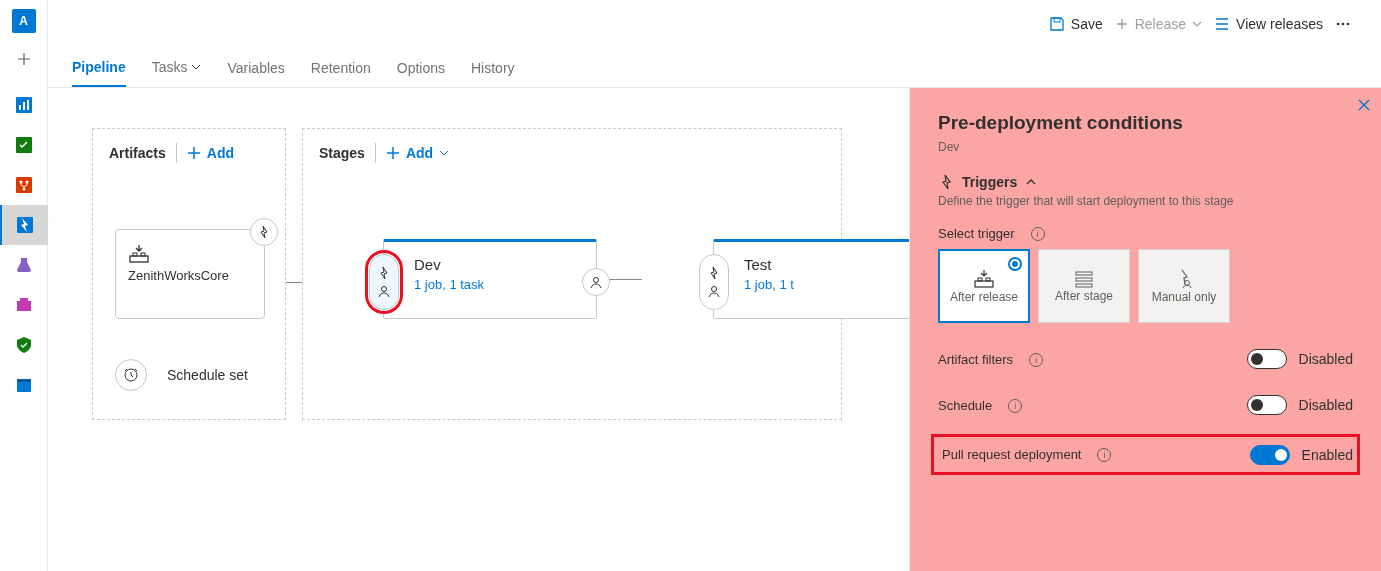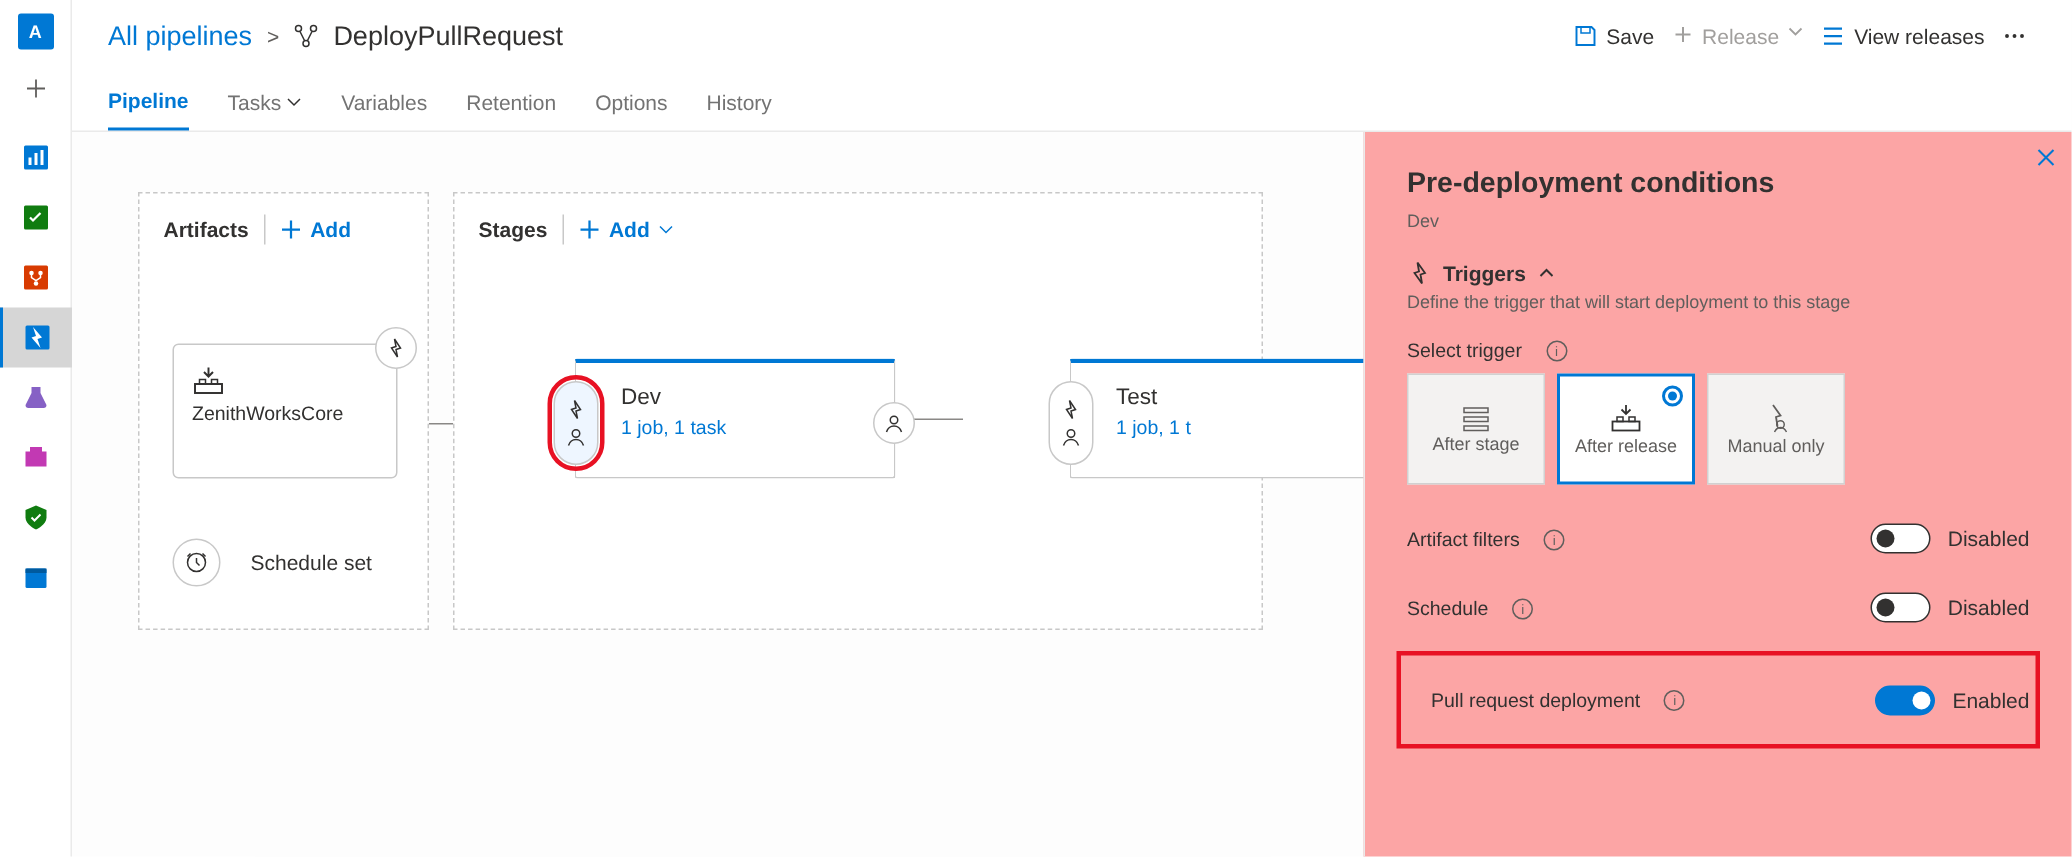--- a/index.html
+++ b/index.html
@@ -14,26 +14,26 @@
 .rail .ico { width:20px; height:20px; display:inline-flex; align-items:center; justify-content:center; }
 
 
 .header { position:absolute; left:48px; right:0; top:0; height:48px; display:flex; align-items:center; padding:0 24px 0 24px; }
 .header .crumbs { display:flex; align-items:center; gap:10px; }
 .header .crumb-link { color:#0078d4; font-size:18px; cursor:pointer; }
 .header .sep { color:#605e5c; font-size:14px; }
 .header .pipe-icon { color:#323130; }
 .header .pipe-name { font-size:18px; color:#323130; }
 .header .spacer { flex:1; }
-.header .act { display:flex; align-items:flex-start; gap:6px; color:#323130; padding:4px 6px; cursor:pointer; }
+.header .act { display:flex; align-items:center; gap:6px; color:#323130; padding:4px 6px; cursor:pointer; }
 .header .act.disabled { color:#a19f9d; }
 
 
 .tabs { position:absolute; left:48px; right:0; top:48px; height:40px; display:flex; align-items:center; gap:26px; padding:0 24px; border-bottom:1px solid #eaeaea; }
-.tabs .tabgrp { display:flex; align-items:center; gap:26px; }
+.tabs .tabgrp { display:flex; align-items:flex-start; gap:26px; }
 .tabs .tab { color:#737373; padding:10px 0; cursor:pointer; }
 .tabs .tab.active { color:#0078d4; border-bottom:2px solid #0078d4; font-weight:600; }
 .tabs .tabdrop { display:flex; align-items:center; gap:4px; }
 
 
 .canvas { position:absolute; left:48px; top:88px; right:0; bottom:0; background:#fdfdfd; }
 
 
 .card-col { position:absolute; border:1px dashed #c8c8c8; background:#fff; }
 .artifacts { left:44px; top:40px; width:194px; height:292px; }
@@ -173,33 +173,20 @@
       <span class="ico">
         <svg width="18" height="18" viewBox="0 0 18 18">
           <rect x="2" y="3" width="14" height="13" rx="1" fill="#0078d4"></rect>
           <rect x="2" y="3" width="14" height="3" fill="#005a9e"></rect>
         </svg>
       </span>
     </div>
 </div>
 
 <div class="header">
-  <div class="crumbs">
-    <span class="crumb-link">All pipelines</span>
-    <span class="sep">&gt;</span>
-    <span class="pipe-icon">
-        <svg width="16" height="16" viewBox="0 0 16 16">
-          <circle cx="3" cy="3" r="2" fill="none" stroke="#323130"></circle>
-          <circle cx="13" cy="3" r="2" fill="none" stroke="#323130"></circle>
-          <circle cx="8" cy="13" r="2" fill="none" stroke="#323130"></circle>
-          <path d="M4 5l3 6M12 5l-3 6" stroke="#323130"></path>
-        </svg>
-      </span>
-    <span class="pipe-name">DeployPullRequest</span>
-  </div>
   <div class="spacer"></div>
   <div class="act">
     <span>
         <svg width="16" height="16" viewBox="0 0 16 16">
           <path d="M2 2h10l2 2v10H2V2z" fill="none" stroke="#0078d4" stroke-width="1.3"></path>
           <rect x="5" y="2" width="6" height="4" fill="none" stroke="#0078d4"></rect>
         </svg>
       </span>
     <span>Save</span>
   </div>
@@ -368,37 +355,37 @@
       <svg width="12" height="12" viewBox="0 0 12 12">
           <path d="M2 8l4-4 4 4" fill="none" stroke="#323130" stroke-width="1.3"></path>
         </svg>
     </div>
     <div class="desc">Define the trigger that will start deployment to this stage</div>
     <div class="label">
       <span>Select trigger</span>
       <span class="info-ico">i</span>
     </div>
     <div class="tiles">
-      <div class="tile">
-        <svg width="20" height="18" viewBox="0 0 20 18">
-            <rect x="2" y="2" width="16" height="3" fill="none" stroke="#605e5c"></rect>
-            <rect x="2" y="8" width="16" height="3" fill="none" stroke="#605e5c"></rect>
-            <rect x="2" y="14" width="16" height="3" fill="none" stroke="#605e5c"></rect>
-          </svg>
-        <span>After stage</span>
-      </div>
       <div class="tile active">
         <div class="radio"></div>
         <svg width="22" height="20" viewBox="0 0 22 20">
             <path d="M11 1v5M8 4l3 3 3-3" stroke="#323130" fill="none" stroke-width="1.2"></path>
             <rect x="2" y="12" width="18" height="6" fill="none" stroke="#323130" stroke-width="1.2"></rect>
             <rect x="5" y="9" width="4" height="3" fill="none" stroke="#323130"></rect>
             <rect x="13" y="9" width="4" height="3" fill="none" stroke="#323130"></rect>
           </svg>
         <span>After release</span>
+      </div>
+      <div class="tile">
+        <svg width="20" height="18" viewBox="0 0 20 18">
+            <rect x="2" y="2" width="16" height="3" fill="none" stroke="#605e5c"></rect>
+            <rect x="2" y="8" width="16" height="3" fill="none" stroke="#605e5c"></rect>
+            <rect x="2" y="14" width="16" height="3" fill="none" stroke="#605e5c"></rect>
+          </svg>
+        <span>After stage</span>
       </div>
       <div class="tile">
         <svg width="20" height="20" viewBox="0 0 20 20">
             <path d="M8 1l5 7-3 1 1 6" fill="none" stroke="#605e5c" stroke-width="1.2"></path>
             <circle cx="13" cy="14" r="2.5" fill="none" stroke="#605e5c"></circle>
             <path d="M9 19c1-2 2-3 4-3s3 1 4 3" fill="none" stroke="#605e5c"></path>
           </svg>
         <span>Manual only</span>
       </div>
     </div>
@@ -419,21 +406,21 @@
           <span>Schedule</span>
           <span class="info-ico">i</span>
         </div>
       <div class="toggle-wrap">
         <div class="switch"></div>
         <span>Disabled</span>
       </div>
     </div>
 
     <div class="toggline prd-box">
-      <div class="label" style="margin:16px">
+      <div class="label" style="margin:4px">
           <span>Pull request deployment</span>
           <span class="info-ico">i</span>
         </div>
       <div class="toggle-wrap">
         <div class="switch on"></div>
         <span>Enabled</span>
       </div>
     </div>
   </div>
 </div>

